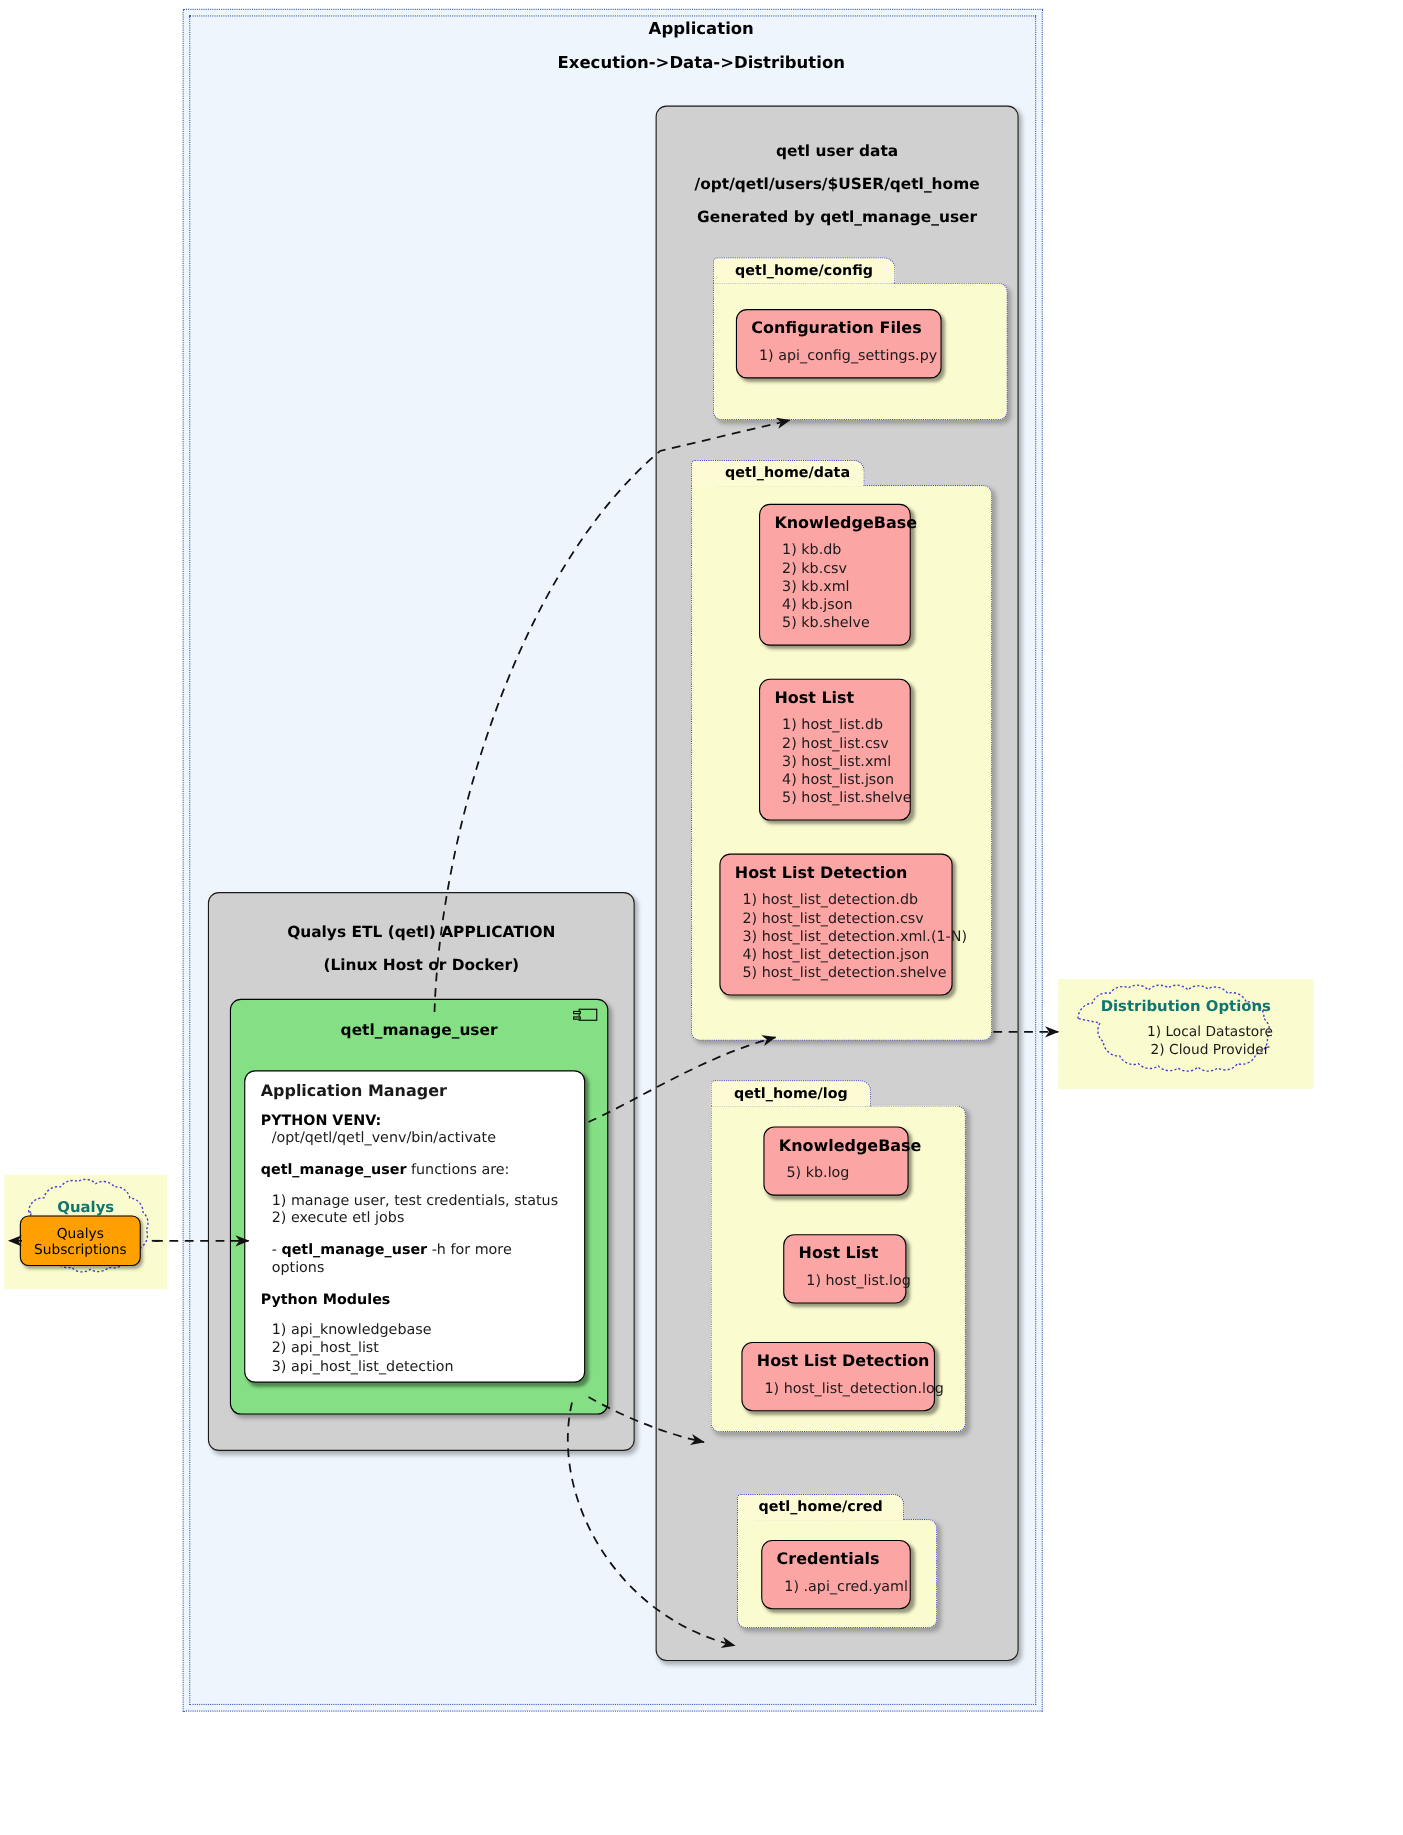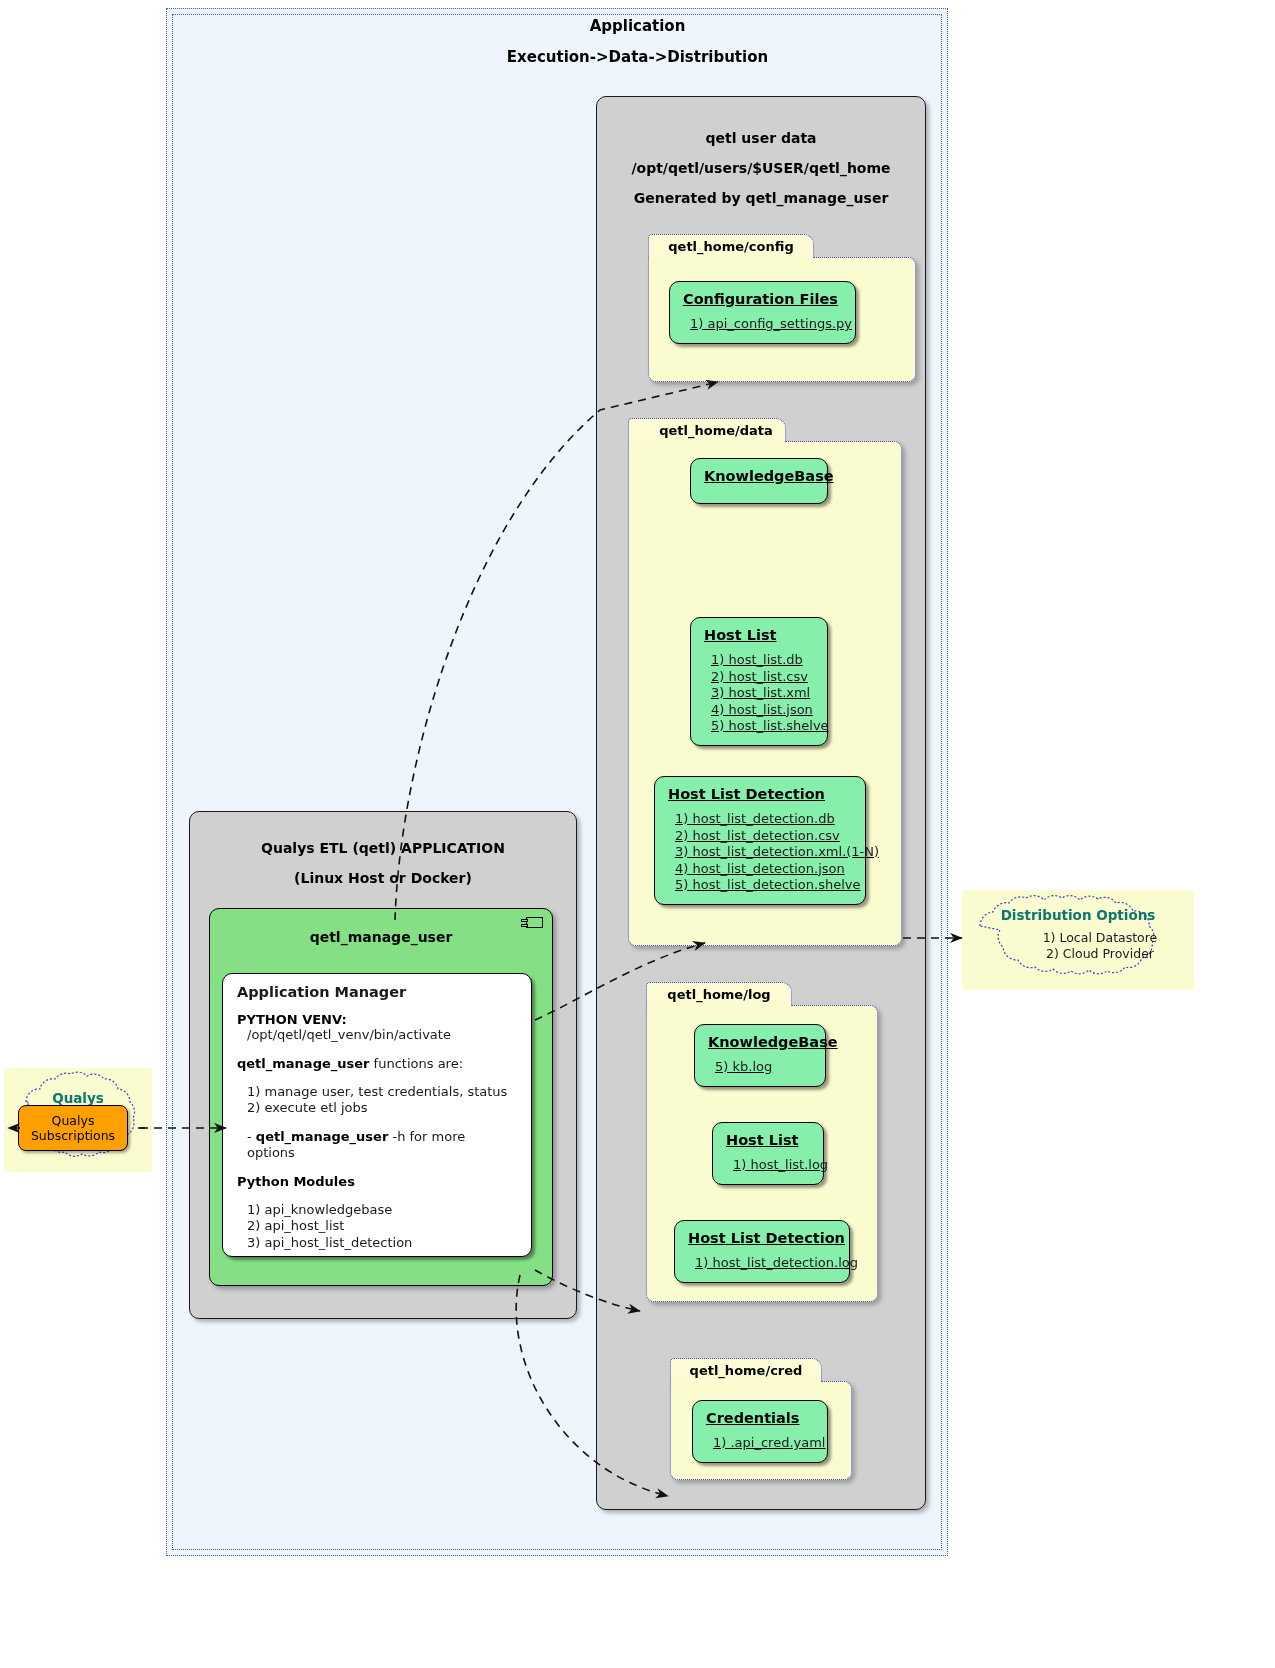--- a/index.html
+++ b/index.html
@@ -97,27 +97,26 @@
     background: #fbfbd0;
     border: 1px dotted #3b3bcf;
     border-radius: 0 8px 8px 8px;
     box-sizing: border-box;
     box-shadow: 3px 3px 4px rgba(0,0,0,0.25);
   }
 
   
   .card {
     position: absolute;
-    background: #86efac;
+    background: #fca5a5;
     border: 1.6px solid #000000;
     border-radius: 10px;
     box-sizing: border-box;
     box-shadow: 3px 3px 3px rgba(0,0,0,0.4);
     padding: 9px 13px 10px 13px;
-    text-decoration: underline;
   }
   .card-title {
     font-weight: bold;
     font-size: 14.5px;
     color: #000;
     margin-bottom: 9px;
     white-space: nowrap;
   }
   .card-list {
     font-size: 13px;
@@ -280,20 +279,27 @@
     </div>
   </div>
 </div>
 
 <div class="folder" style="left:628px; top:418px; width:274px; height:528px;">
   <div class="folder-tab" style="width:158px;padding-left:32px;">qetl_home/data</div>
   <div class="folder-body"></div>
 
   <div class="card" style="left:62px; top:40px; width:138px;">
     <div class="card-title">KnowledgeBase</div>
+    <div class="card-list">
+      <div>1) kb.db</div>
+      <div>2) kb.csv</div>
+      <div>3) kb.xml</div>
+      <div>4) kb.json</div>
+      <div>5) kb.shelve</div>
+    </div>
   </div>
 
   <div class="card" style="left:62px; top:199px; width:138px;">
     <div class="card-title">Host List</div>
     <div class="card-list">
       <div>1) host_list.db</div>
       <div>2) host_list.csv</div>
       <div>3) host_list.xml</div>
       <div>4) host_list.json</div>
       <div>5) host_list.shelve</div>

